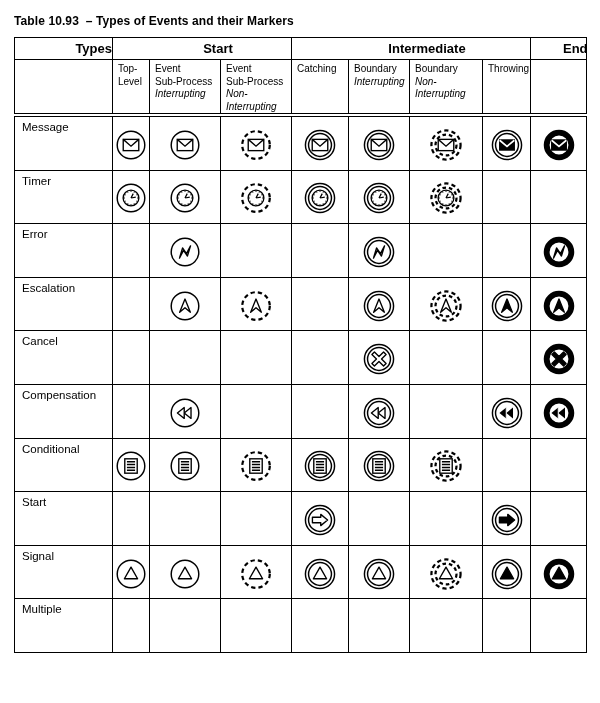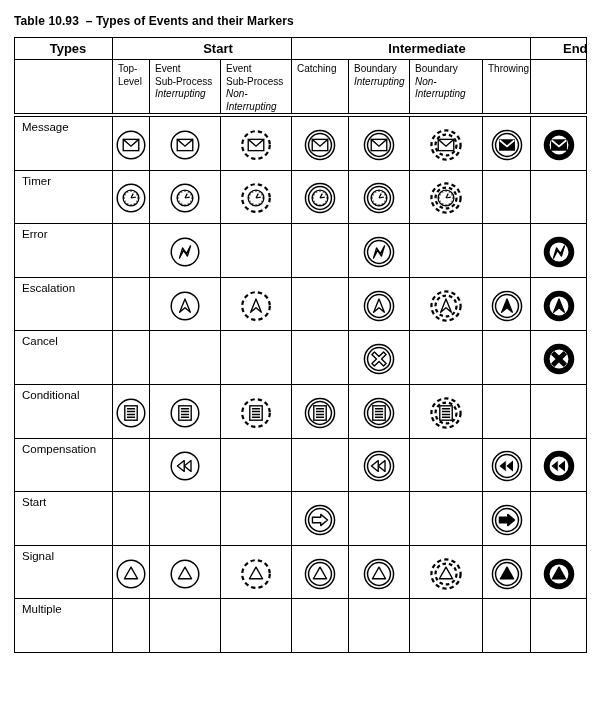--- a/index.html
+++ b/index.html
@@ -13,21 +13,21 @@
     font-size:12px;font-weight:bold;white-space:pre;letter-spacing:.1px;
   }
   table{
     border-collapse:collapse;table-layout:fixed;
     margin-left:14px;width:572px;
     border:1.5px solid #000;
   }
   th,td{border:1px solid #000;padding:0;}
   thead{border-bottom:4px double #000;}
   tr.groups th{height:21px;font-size:13px;font-weight:bold;text-align:center;vertical-align:middle;padding-left:32px;}
-  tr.groups th.corner{text-align:center;padding-left:9px;}
+  tr.groups th.corner{text-align:right;padding-left:9px;}
   tr.subs th{
     height:46px;font-size:10px;font-weight:normal;text-align:left;vertical-align:top;
     padding:3px 2px 0 5px;line-height:1.25;
   }
   .sub-main{white-space:pre-line;}
   .sub-italic{font-style:italic;white-space:pre-line;}
   tbody td{height:48.6px;}
   td.rowlabel{
     vertical-align:top;text-align:left;
     padding:4px 0 0 7px;font-size:11.5px;
@@ -323,58 +323,20 @@
               <polygon points="-7.3,-4.7 -4.7,-7.3 0,-2.6 4.7,-7.3 7.3,-4.7 2.6,0 7.3,4.7 4.7,7.3 0,2.6 -4.7,7.3 -7.3,4.7 -2.6,0" fill="#fff" stroke="#000" stroke-width="1.4" stroke-linejoin="round"></polygon>
             </svg></td>
           <td class="icon-cell"></td>
           <td class="icon-cell"></td>
           <td class="icon-cell"><svg width="34" height="34" viewBox="-17.5 -17.5 35 35">
               <circle cx="0" cy="0" r="12.7" fill="#fff" stroke="#000" stroke-width="6"></circle>
               <polygon points="-7.3,-4.7 -4.7,-7.3 0,-2.6 4.7,-7.3 7.3,-4.7 2.6,0 7.3,4.7 4.7,7.3 0,2.6 -4.7,7.3 -7.3,4.7 -2.6,0" fill="#000" stroke="#000" stroke-width="1.4" stroke-linejoin="round"></polygon>
             </svg></td>
         </tr>
         <tr>
-          <td class="rowlabel">Conditional</td>
-          <td class="icon-cell"><svg width="34" height="34" viewBox="-17.5 -17.5 35 35">
-              <circle cx="0" cy="0" r="14.2" fill="#fff" stroke="#000" stroke-width="1.5"></circle>
-              <rect x="-6.4" y="-7.4" width="12.8" height="14.8" fill="#fff" stroke="#000" stroke-width="1.4"></rect>
-              <path d="M-4.2 -4.4 H4.2 M-4.2 -1.5 H4.2 M-4.2 1.5 H4.2 M-4.2 4.4 H4.2" stroke="#000" stroke-width="1.7" fill="none"></path>
-            </svg></td>
-          <td class="icon-cell"><svg width="34" height="34" viewBox="-17.5 -17.5 35 35">
-              <circle cx="0" cy="0" r="14.2" fill="#fff" stroke="#000" stroke-width="1.5"></circle>
-              <rect x="-6.4" y="-7.4" width="12.8" height="14.8" fill="#fff" stroke="#000" stroke-width="1.4"></rect>
-              <path d="M-4.2 -4.4 H4.2 M-4.2 -1.5 H4.2 M-4.2 1.5 H4.2 M-4.2 4.4 H4.2" stroke="#000" stroke-width="1.7" fill="none"></path>
-            </svg></td>
-          <td class="icon-cell"><svg width="34" height="34" viewBox="-17.5 -17.5 35 35">
-              <circle cx="0" cy="0" r="14.2" fill="#fff" stroke="#000" stroke-width="2.3" stroke-dasharray="4.4 3.2"></circle>
-              <rect x="-6.4" y="-7.4" width="12.8" height="14.8" fill="#fff" stroke="#000" stroke-width="1.4"></rect>
-              <path d="M-4.2 -4.4 H4.2 M-4.2 -1.5 H4.2 M-4.2 1.5 H4.2 M-4.2 4.4 H4.2" stroke="#000" stroke-width="1.7" fill="none"></path>
-            </svg></td>
-          <td class="icon-cell"><svg width="34" height="34" viewBox="-17.5 -17.5 35 35">
-              <circle cx="0" cy="0" r="15" fill="#fff" stroke="#000" stroke-width="1.5"></circle>
-              <circle cx="0" cy="0" r="11.8" fill="#fff" stroke="#000" stroke-width="1.5"></circle>
-              <rect x="-6.4" y="-7.4" width="12.8" height="14.8" fill="#fff" stroke="#000" stroke-width="1.4"></rect>
-              <path d="M-4.2 -4.4 H4.2 M-4.2 -1.5 H4.2 M-4.2 1.5 H4.2 M-4.2 4.4 H4.2" stroke="#000" stroke-width="1.7" fill="none"></path>
-            </svg></td>
-          <td class="icon-cell"><svg width="34" height="34" viewBox="-17.5 -17.5 35 35">
-              <circle cx="0" cy="0" r="15" fill="#fff" stroke="#000" stroke-width="1.5"></circle>
-              <circle cx="0" cy="0" r="11.8" fill="#fff" stroke="#000" stroke-width="1.5"></circle>
-              <rect x="-6.4" y="-7.4" width="12.8" height="14.8" fill="#fff" stroke="#000" stroke-width="1.4"></rect>
-              <path d="M-4.2 -4.4 H4.2 M-4.2 -1.5 H4.2 M-4.2 1.5 H4.2 M-4.2 4.4 H4.2" stroke="#000" stroke-width="1.7" fill="none"></path>
-            </svg></td>
-          <td class="icon-cell"><svg width="34" height="34" viewBox="-17.5 -17.5 35 35">
-              <circle cx="0" cy="0" r="15" fill="#fff" stroke="#000" stroke-width="2.3" stroke-dasharray="4.4 3.2"></circle>
-              <circle cx="0" cy="0" r="10.8" fill="#fff" stroke="#000" stroke-width="2.3" stroke-dasharray="3.7 3"></circle>
-              <rect x="-6.4" y="-7.4" width="12.8" height="14.8" fill="#fff" stroke="#000" stroke-width="1.4"></rect>
-              <path d="M-4.2 -4.4 H4.2 M-4.2 -1.5 H4.2 M-4.2 1.5 H4.2 M-4.2 4.4 H4.2" stroke="#000" stroke-width="1.7" fill="none"></path>
-            </svg></td>
-          <td class="icon-cell"></td>
-          <td class="icon-cell"></td>
-        </tr>
-        <tr>
           <td class="rowlabel">Compensation</td>
           <td class="icon-cell"></td>
           <td class="icon-cell"><svg width="34" height="34" viewBox="-17.5 -17.5 35 35">
               <circle cx="0" cy="0" r="14.2" fill="#fff" stroke="#000" stroke-width="1.5"></circle>
               <polygon points="-0.8,0 6.2,-5.6 6.2,5.6" fill="#fff" stroke="#000" stroke-width="1.4" stroke-linejoin="round"></polygon>
               <polygon points="-7.8,0 -0.8,-5.6 -0.8,5.6" fill="#fff" stroke="#000" stroke-width="1.4" stroke-linejoin="round"></polygon>
             </svg></td>
           <td class="icon-cell"></td>
           <td class="icon-cell"></td>
           <td class="icon-cell"><svg width="34" height="34" viewBox="-17.5 -17.5 35 35">
@@ -390,20 +352,58 @@
               <polygon points="-7.8,0 -0.8,-5.6 -0.8,5.6" fill="#000"></polygon>
               <polygon points="-0.8,0 6.2,-5.6 6.2,5.6" fill="#000"></polygon>
               <line x1="-0.8" y1="-5.6" x2="-0.8" y2="5.6" stroke="#fff" stroke-width="0.9"></line>
             </svg></td>
           <td class="icon-cell"><svg width="34" height="34" viewBox="-17.5 -17.5 35 35">
               <circle cx="0" cy="0" r="12.7" fill="#fff" stroke="#000" stroke-width="6"></circle>
               <polygon points="-7.8,0 -0.8,-5.6 -0.8,5.6" fill="#000"></polygon>
               <polygon points="-0.8,0 6.2,-5.6 6.2,5.6" fill="#000"></polygon>
               <line x1="-0.8" y1="-5.6" x2="-0.8" y2="5.6" stroke="#fff" stroke-width="0.9"></line>
             </svg></td>
+        </tr>
+        <tr>
+          <td class="rowlabel">Conditional</td>
+          <td class="icon-cell"><svg width="34" height="34" viewBox="-17.5 -17.5 35 35">
+              <circle cx="0" cy="0" r="14.2" fill="#fff" stroke="#000" stroke-width="1.5"></circle>
+              <rect x="-6.4" y="-7.4" width="12.8" height="14.8" fill="#fff" stroke="#000" stroke-width="1.4"></rect>
+              <path d="M-4.2 -4.4 H4.2 M-4.2 -1.5 H4.2 M-4.2 1.5 H4.2 M-4.2 4.4 H4.2" stroke="#000" stroke-width="1.7" fill="none"></path>
+            </svg></td>
+          <td class="icon-cell"><svg width="34" height="34" viewBox="-17.5 -17.5 35 35">
+              <circle cx="0" cy="0" r="14.2" fill="#fff" stroke="#000" stroke-width="1.5"></circle>
+              <rect x="-6.4" y="-7.4" width="12.8" height="14.8" fill="#fff" stroke="#000" stroke-width="1.4"></rect>
+              <path d="M-4.2 -4.4 H4.2 M-4.2 -1.5 H4.2 M-4.2 1.5 H4.2 M-4.2 4.4 H4.2" stroke="#000" stroke-width="1.7" fill="none"></path>
+            </svg></td>
+          <td class="icon-cell"><svg width="34" height="34" viewBox="-17.5 -17.5 35 35">
+              <circle cx="0" cy="0" r="14.2" fill="#fff" stroke="#000" stroke-width="2.3" stroke-dasharray="4.4 3.2"></circle>
+              <rect x="-6.4" y="-7.4" width="12.8" height="14.8" fill="#fff" stroke="#000" stroke-width="1.4"></rect>
+              <path d="M-4.2 -4.4 H4.2 M-4.2 -1.5 H4.2 M-4.2 1.5 H4.2 M-4.2 4.4 H4.2" stroke="#000" stroke-width="1.7" fill="none"></path>
+            </svg></td>
+          <td class="icon-cell"><svg width="34" height="34" viewBox="-17.5 -17.5 35 35">
+              <circle cx="0" cy="0" r="15" fill="#fff" stroke="#000" stroke-width="1.5"></circle>
+              <circle cx="0" cy="0" r="11.8" fill="#fff" stroke="#000" stroke-width="1.5"></circle>
+              <rect x="-6.4" y="-7.4" width="12.8" height="14.8" fill="#fff" stroke="#000" stroke-width="1.4"></rect>
+              <path d="M-4.2 -4.4 H4.2 M-4.2 -1.5 H4.2 M-4.2 1.5 H4.2 M-4.2 4.4 H4.2" stroke="#000" stroke-width="1.7" fill="none"></path>
+            </svg></td>
+          <td class="icon-cell"><svg width="34" height="34" viewBox="-17.5 -17.5 35 35">
+              <circle cx="0" cy="0" r="15" fill="#fff" stroke="#000" stroke-width="1.5"></circle>
+              <circle cx="0" cy="0" r="11.8" fill="#fff" stroke="#000" stroke-width="1.5"></circle>
+              <rect x="-6.4" y="-7.4" width="12.8" height="14.8" fill="#fff" stroke="#000" stroke-width="1.4"></rect>
+              <path d="M-4.2 -4.4 H4.2 M-4.2 -1.5 H4.2 M-4.2 1.5 H4.2 M-4.2 4.4 H4.2" stroke="#000" stroke-width="1.7" fill="none"></path>
+            </svg></td>
+          <td class="icon-cell"><svg width="34" height="34" viewBox="-17.5 -17.5 35 35">
+              <circle cx="0" cy="0" r="15" fill="#fff" stroke="#000" stroke-width="2.3" stroke-dasharray="4.4 3.2"></circle>
+              <circle cx="0" cy="0" r="10.8" fill="#fff" stroke="#000" stroke-width="2.3" stroke-dasharray="3.7 3"></circle>
+              <rect x="-6.4" y="-7.4" width="12.8" height="14.8" fill="#fff" stroke="#000" stroke-width="1.4"></rect>
+              <path d="M-4.2 -4.4 H4.2 M-4.2 -1.5 H4.2 M-4.2 1.5 H4.2 M-4.2 4.4 H4.2" stroke="#000" stroke-width="1.7" fill="none"></path>
+            </svg></td>
+          <td class="icon-cell"></td>
+          <td class="icon-cell"></td>
         </tr>
         <tr>
           <td class="rowlabel">Start</td>
           <td class="icon-cell"></td>
           <td class="icon-cell"></td>
           <td class="icon-cell"></td>
           <td class="icon-cell"><svg width="34" height="34" viewBox="-17.5 -17.5 35 35">
               <circle cx="0" cy="0" r="15" fill="#fff" stroke="#000" stroke-width="1.5"></circle>
               <circle cx="0" cy="0" r="11.8" fill="#fff" stroke="#000" stroke-width="1.5"></circle>
               <polygon points="-7.8,-2.8 0.8,-2.8 0.8,-5.8 7.8,0 0.8,5.8 0.8,2.8 -7.8,2.8" fill="#fff" stroke="#000" stroke-width="1.4" stroke-linejoin="round"></polygon>

